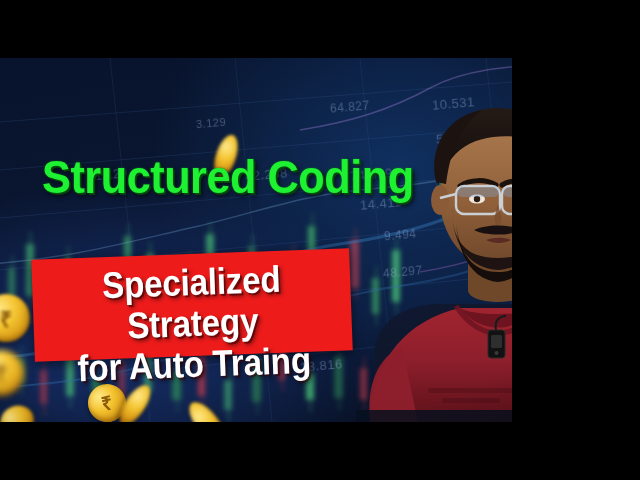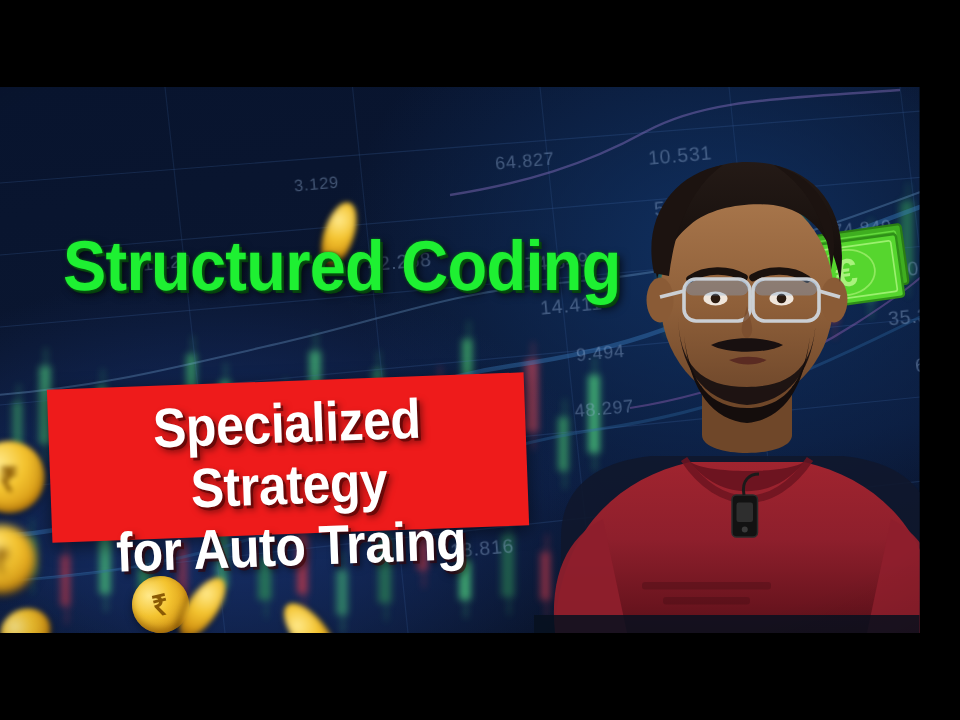--- a/index.html
+++ b/index.html
@@ -26,21 +26,21 @@
     z-index: 60;
   }
   .letterbox.top { top: 0; height: 58px; }
   .letterbox.bottom { bottom: 0; height: 58px; }
 
   
   #frame {
     position: absolute;
     left: 0;
     top: 58px;
-    width: 613px;
+    width: 512px;
     height: 364px;
     overflow: hidden;
     background:
       radial-gradient(ellipse 420px 260px at 24% 78%, #17306b 0%, rgba(23,48,107,0) 62%),
       radial-gradient(ellipse 380px 300px at 78% 30%, #103060 0%, rgba(16,48,96,0) 66%),
       linear-gradient(170deg, #08142e 0%, #0a1630 38%, #0b1a3a 70%, #081124 100%);
   }
 
   
   .candles {

